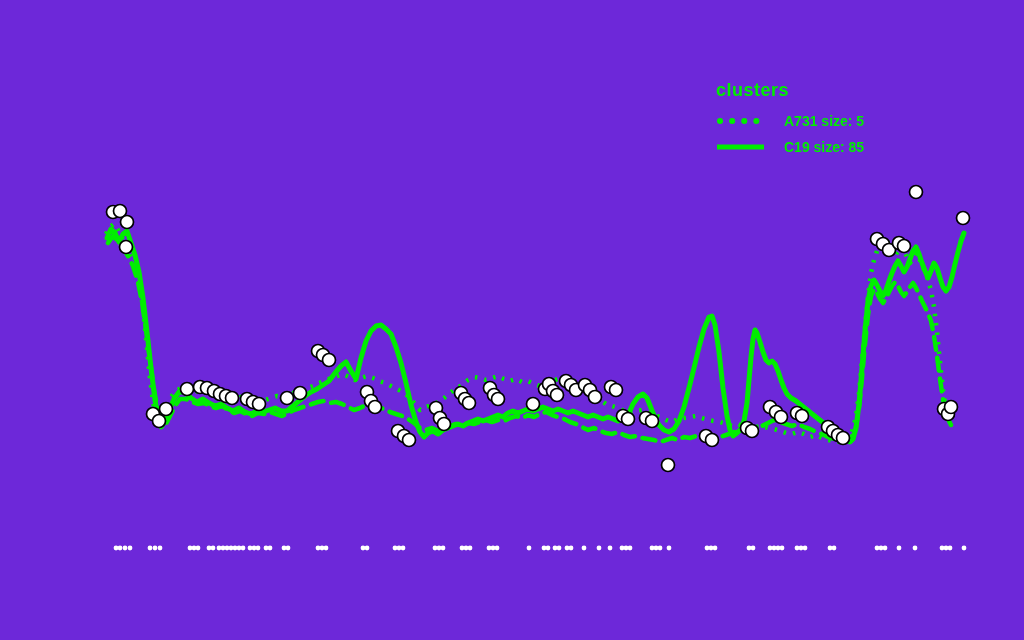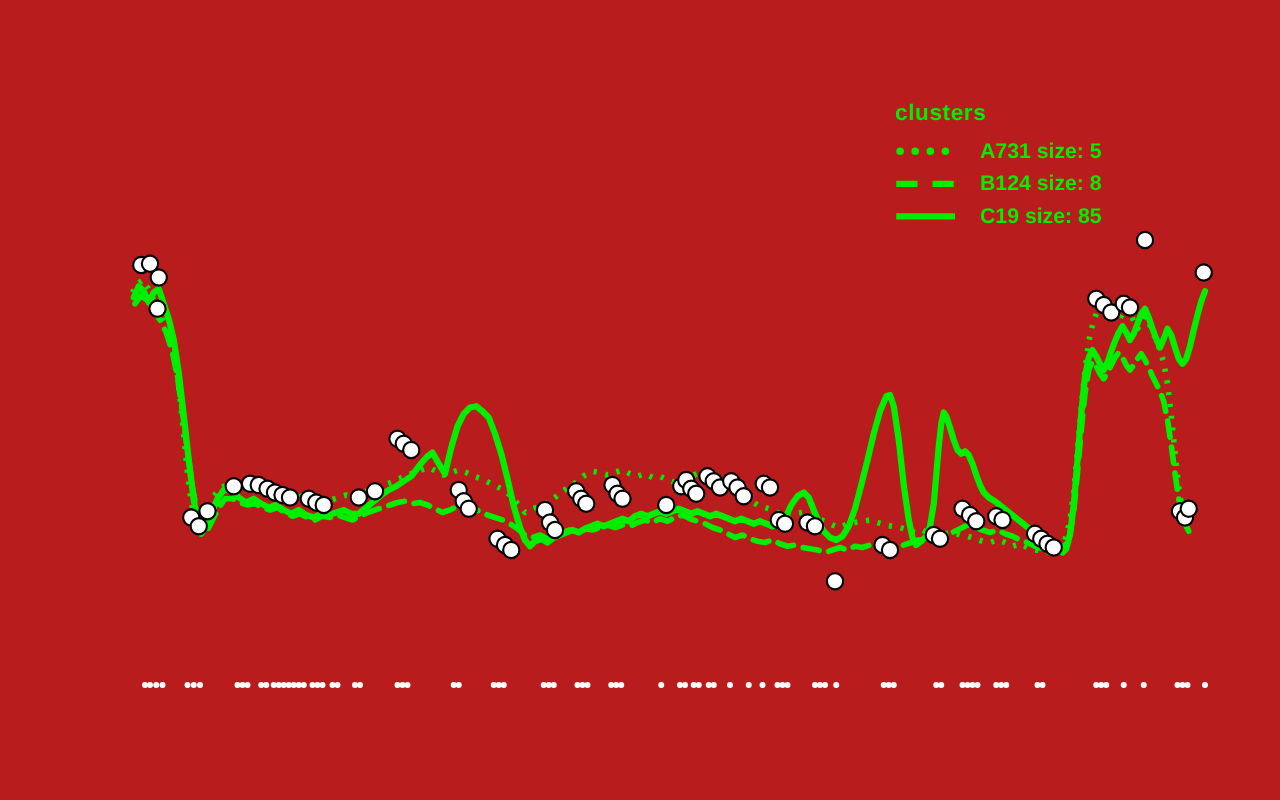--- a/index.html
+++ b/index.html
@@ -1,23 +1,23 @@
 <!DOCTYPE html>
 <html style="--green: #00ee00;"><head>
 <meta charset="utf-8">
 <style>
   html,body{margin:0;padding:0;background:#000;}
-  .stage{position:relative;width:1024px;height:640px;background:#b91c1c;overflow:hidden;
+  .stage{position:relative;width:1024px;height:640px;background:#6d28d9;overflow:hidden;
          font-family:"Liberation Sans",sans-serif;}
   #plot{position:absolute;left:0;top:0;}
   .legend{position:absolute;left:716px;top:80px;color:var(--green,#00ee00);}
   .legend-title{font-size:18px;font-weight:bold;letter-spacing:0.5px;margin-bottom:7px;}
   .legend-row{display:flex;align-items:center;height:26px;}
   .key{width:48px;flex:0 0 48px;margin-right:20px;display:flex;align-items:center;}
-  .legend-label{font-size:17px;font-weight:bold;white-space:nowrap;}
+  .legend-label{font-size:14px;font-weight:bold;white-space:nowrap;}
 </style>
 </head>
 <body>
 
 <div class="stage">
   <svg id="plot" width="1024" height="640" viewBox="0 0 1024 640">
       <polyline points="106,234 110,227 114,224 118,230 122,238 126,247 130,255 134,263 138,274 141,292 144,318 147,348 150,378 153,402 156,416 159,422 163,415 167,405 171,397 176,391 181,388 187,390 193,393 199,390 205,392 211,394 217,396 223,394 229,397 235,399 241,397 247,400 253,402 259,399 265,400 271,398 277,396 283,398 289,395 295,392 301,390 307,388 313,386 319,383 325,381 331,378 337,376 343,374 349,377 355,380 361,378 367,376 373,378 379,381 385,383 391,386 397,389 403,392 409,397 415,404 420,410 426,407 432,405 438,402 444,398 450,393 456,389 462,385 468,380 474,377 480,378 486,380 492,378 498,376 504,379 510,381 516,379 522,382 528,381 534,384 540,386 546,383 552,381 558,379 564,377 570,379 576,382 582,386 588,391 594,395 600,400 606,404 612,406 618,408 624,411 630,413 636,411 642,410 648,413 654,415 660,417 666,420 672,422 678,419 684,418 690,417 696,416 702,418 708,420 714,421 720,422 726,424 732,426 738,424 744,427 750,429 756,427 762,426 768,428 774,429 780,431 786,433 792,434 798,432 804,434 810,437 816,435 822,438 828,440 834,441 840,442 846,440 850,436 853,429 856,416 859,393 862,360 865,326 868,296 871,273 874,260 877,251 880,245 883,241 886,240 889,244 892,250 895,256 898,251 901,246 904,250 907,257 910,263 913,258 916,253 919,258 922,265 925,272 928,280 931,290 934,307 937,332 940,362 943,390 946,409 949,419 951,423" fill="none" stroke="#00ee00" stroke-width="4.5" stroke-linejoin="round" stroke-linecap="butt" stroke-dasharray="2.5 7"></polyline>
       <polyline points="108,243 113,236 118,241 123,248 128,256 133,266 138,282 142,302 146,330 150,360 154,390 158,411 162,422 166,424 170,416 175,406 180,399 186,399 192,402 198,404 204,403 210,406 216,408 222,406 228,410 234,413 240,411 246,414 252,416 258,413 264,414 270,412 276,414 282,416 288,413 294,410 300,408 306,406 312,404 318,402 324,401 330,403 336,402 342,404 348,407 354,410 360,408 366,405 372,404 378,407 384,409 390,412 396,414 402,416 408,419 414,423 420,428 426,430 432,428 438,431 444,428 450,426 456,424 462,426 468,423 474,424 480,422 486,420 492,422 498,420 504,421 510,418 516,416 522,418 528,415 534,417 540,414 546,412 552,415 558,417 564,419 570,422 576,424 582,427 588,430 594,428 600,431 606,433 612,434 618,432 624,435 630,437 636,436 642,438 648,439 654,440 660,442 666,440 672,438 678,440 684,437 690,438 696,436 702,434 708,436 714,438 720,437 726,435 732,433 738,431 744,429 750,427 756,428 762,426 768,423 774,420 780,422 786,424 792,426 798,424 804,427 810,429 816,432 822,434 828,437 834,439 840,441 846,440 850,438 853,435 856,427 859,409 862,378 865,344 868,315 871,296 874,289 877,293 880,299 883,303 886,298 889,292 892,286 895,282 898,286 901,292 904,296 907,292 910,287 913,283 916,288 919,294 922,301 925,307 928,313 931,321 934,336 937,356 940,379 943,399 946,413 949,421 951,425" fill="none" stroke="#00ee00" stroke-width="4.5" stroke-linejoin="round" stroke-linecap="round" stroke-dasharray="13 8"></polyline>
       <polyline points="107,238 111,229 115,233 119,242 123,234 127,231 131,243 135,255 139,272 143,298 147,332 151,368 155,400 158,418 161,427 165,421 169,411 174,399 179,392 185,392 191,398 197,402 203,399 209,403 215,406 221,404 227,408 233,411 239,408 245,412 251,414 257,411 263,412 269,410 275,408 281,411 287,411 293,406 299,401 305,396 311,392 317,389 323,385 329,381 335,373 341,366 346,362 351,371 356,379 361,358 366,341 371,331 376,326 381,325 386,329 391,334 396,347 401,363 406,383 411,405 416,422 420,432 424,437 428,433 433,431 438,434 443,430 448,428 453,426 458,424 463,426 468,423 473,421 478,419 483,421 488,419 493,417 498,415 503,417 508,413 513,411 518,413 523,411 528,409 533,411 538,409 543,407 548,409 553,411 558,409 563,411 568,413 573,411 578,413 583,415 588,417 593,415 598,417 603,419 608,417 613,419 618,421 623,419 628,415 633,404 638,397 643,394 647,398 651,408 655,418 659,425 664,430 669,432 674,429 679,421 684,407 689,388 694,368 699,347 704,329 709,317 712,316 715,325 719,352 723,388 727,416 730,430 733,436 737,433 741,429 744,421 747,403 749,380 751,357 753,339 755,330 757,333 760,342 763,352 766,360 769,363 772,361 775,364 778,371 781,380 784,388 787,394 791,398 796,401 801,405 806,409 811,413 816,417 821,421 826,425 831,429 836,433 841,437 846,440 850,442 853,439 856,428 859,404 862,368 865,331 868,301 871,286 874,280 877,285 880,291 883,296 886,290 889,281 892,273 895,266 898,261 901,266 904,272 907,267 910,259 913,251 916,247 919,254 922,263 925,271 928,278 931,271 934,263 937,268 940,278 943,287 946,291 949,287 952,277 955,264 958,252 961,241 964,233" fill="none" stroke="#00ee00" stroke-width="5" stroke-linejoin="round" stroke-linecap="round"></polyline>
       <circle cx="113" cy="212" r="6.5" fill="#ffffff" stroke="#000000" stroke-width="1.7"></circle>
@@ -188,28 +188,20 @@
 
     <div class="legend-row">
       <span class="key">
         <svg width="48" height="10">
           <line x1="4" y1="5" x2="46" y2="5" stroke="var(--green,#00ee00)" stroke-width="6" stroke-linecap="round" stroke-dasharray="0.1 12"></line>
         </svg>
       </span>
       <span class="legend-label">A731 size: 5</span>
     </div>
 
-    <div class="legend-row">
-      <span class="key">
-        <svg width="48" height="10">
-          <line x1="1" y1="5" x2="48" y2="5" stroke="var(--green,#00ee00)" stroke-width="5" stroke-dasharray="17 12"></line>
-        </svg>
-      </span>
-      <span class="legend-label">B124 size: 8</span>
-    </div>
 
     <div class="legend-row">
       <span class="key">
         <svg width="48" height="10">
           <line x1="1" y1="5" x2="48" y2="5" stroke="var(--green,#00ee00)" stroke-width="5"></line>
         </svg>
       </span>
       <span class="legend-label">C19 size: 85</span>
     </div>
   </div>

